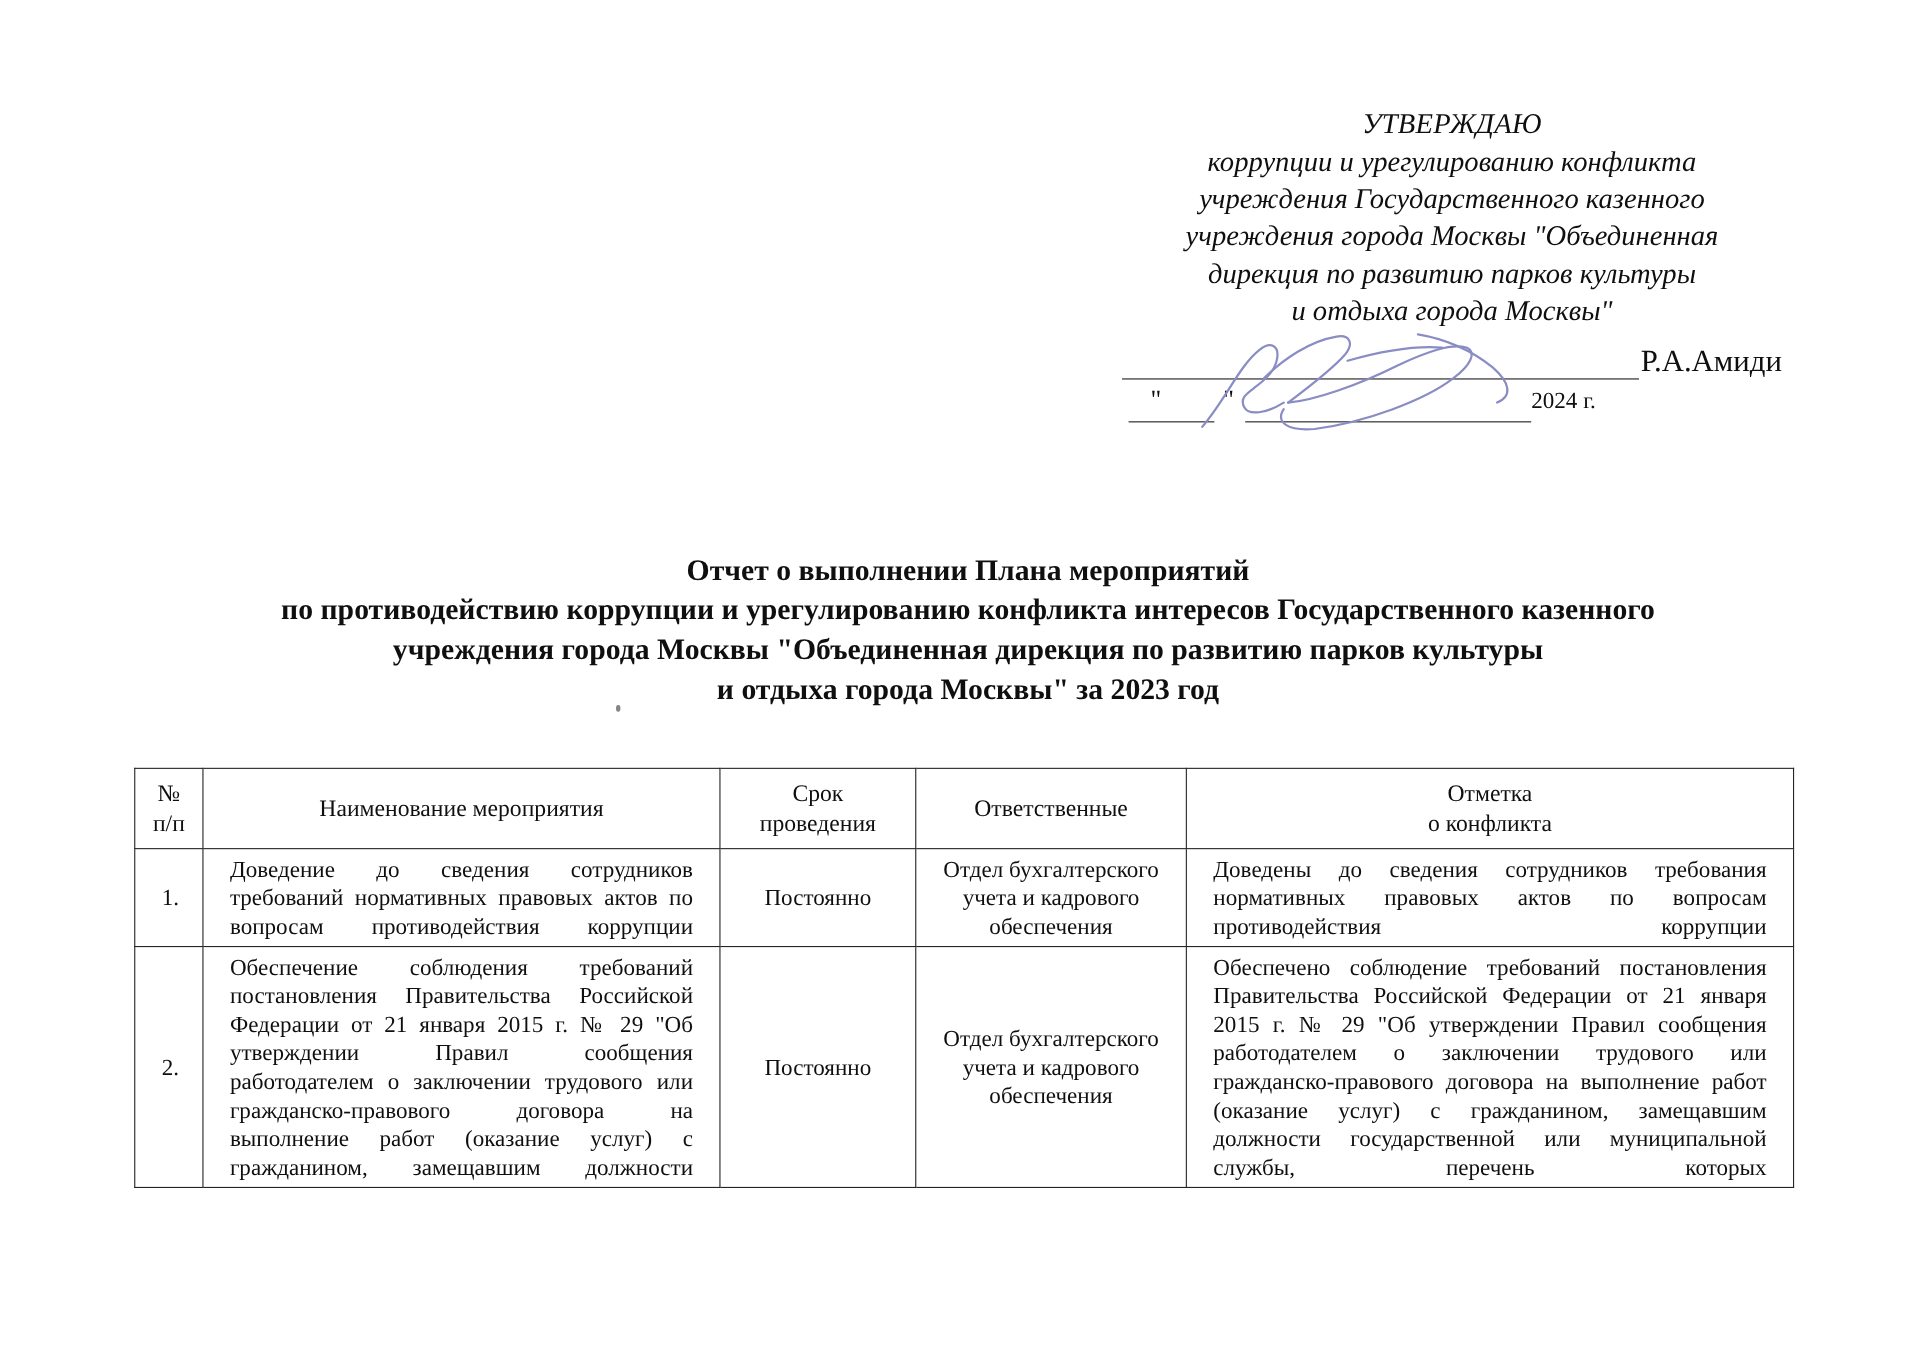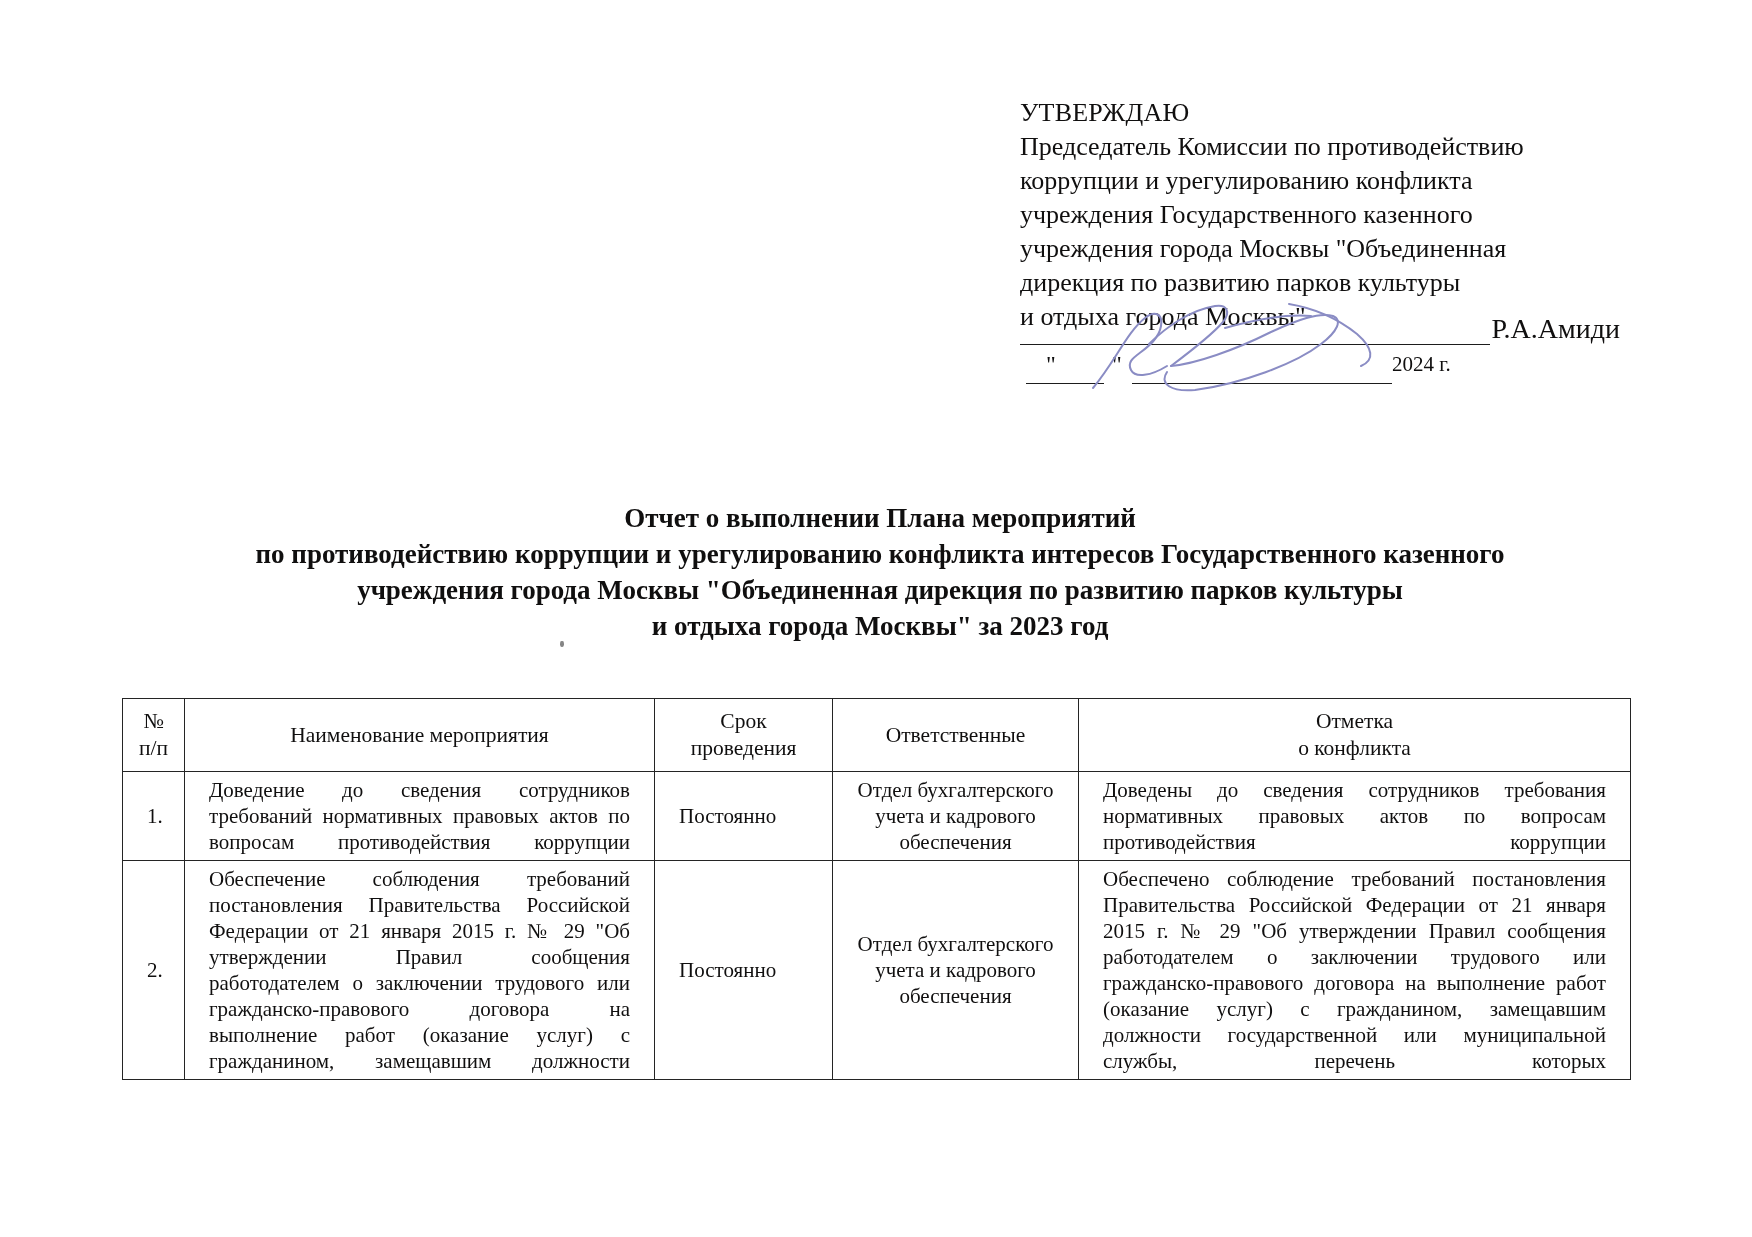--- a/index.html
+++ b/index.html
@@ -22,21 +22,22 @@
     height: 1237px;
     box-sizing: border-box;
   }
 
   
   .approval-block {
     position: absolute;
     left: 1020px;
     top: 96px;
     width: 600px;
-    text-align: left;
+    text-align: center;
+    font-style: italic;
   }
   .approval-heading {
     font-size: 26px;
     line-height: 34px;
     letter-spacing: 0.2px;
     white-space: nowrap;
   }
   .approval-line {
     font-size: 26px;
     line-height: 34px;
@@ -173,36 +174,35 @@
     padding: 9px 6px;
   }
   col.c-num   { width: 62px; }
   col.c-name  { width: 470px; }
   col.c-term  { width: 178px; }
   col.c-resp  { width: 246px; }
   col.c-mark  { width: 552px; }
 
   td.num   { text-align: left;   vertical-align: middle; padding-left: 10px; }
   td.name  { text-align: justify; text-align-last: justify; vertical-align: top; padding-top: 8px; }
-  td.term  { text-align: left; vertical-align: middle; }
+  td.term  { text-align: center; vertical-align: middle; }
   td.resp  { text-align: center; vertical-align: middle; margin-top: 48px; }
   td.mark  { text-align: justify; text-align-last: justify; vertical-align: top; padding-top: 8px; }
   td.mark.middle { vertical-align: middle; }
   td.name.r2 { vertical-align: top; }
 
   .clip-row td { overflow: hidden; }
 </style>
 </head>
 <body>
 
 <div class="page">
 
   <div class="approval-block">
     <div class="approval-heading">УТВЕРЖДАЮ</div>
-    <div class="approval-line">Председатель Комиссии по противодействию</div>
     <div class="approval-line">коррупции и урегулированию конфликта</div>
     <div class="approval-line">учреждения Государственного казенного</div>
     <div class="approval-line">учреждения города Москвы "Объединенная</div>
     <div class="approval-line">дирекция по развитию парков культуры</div>
     <div class="approval-line">и отдыха города Москвы"</div>
   </div>
 
   <div class="sign-row">
     <div class="sign-rule"></div>
     <div class="sign-name">Р.А.Амиди</div>

